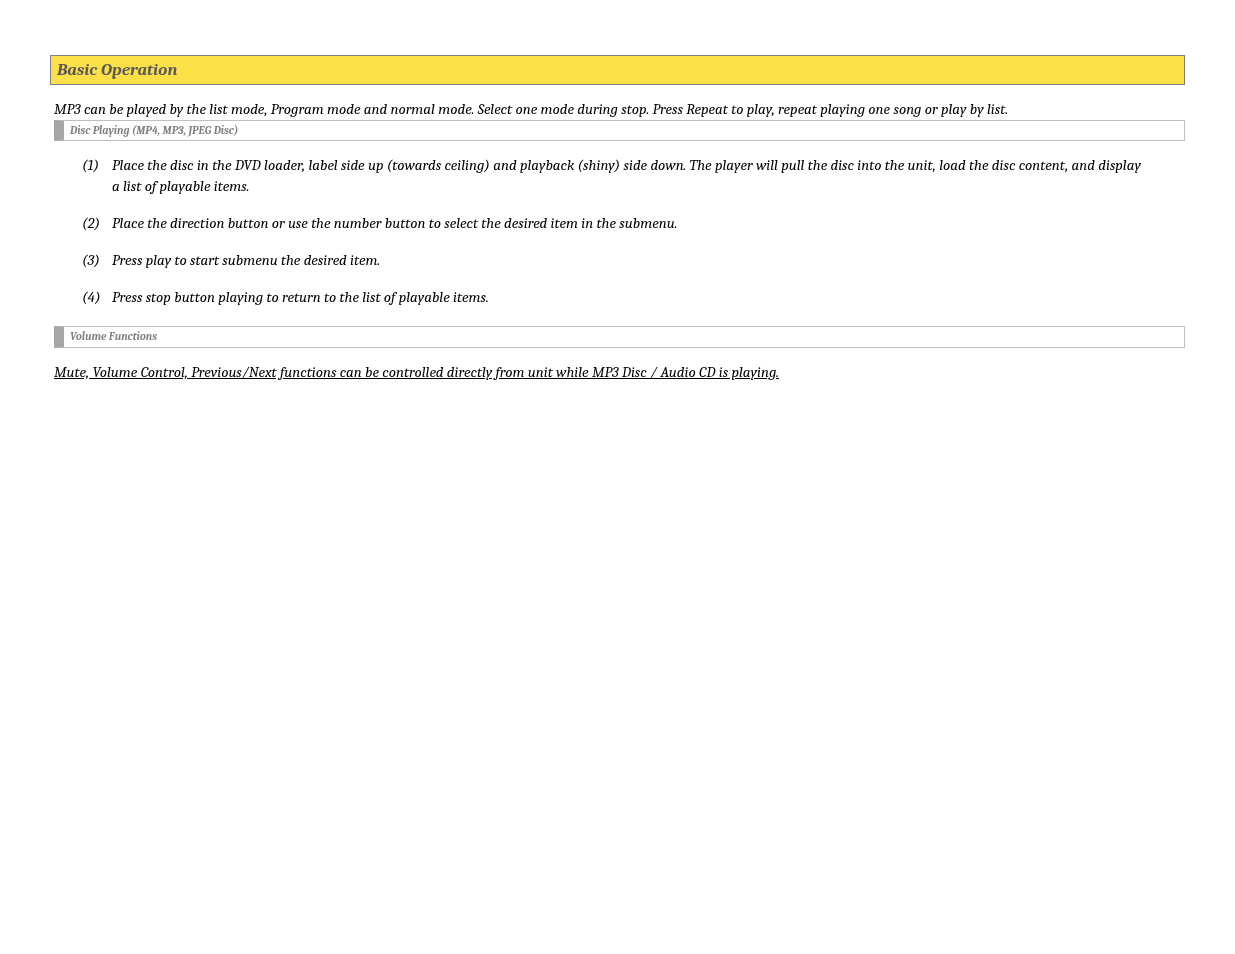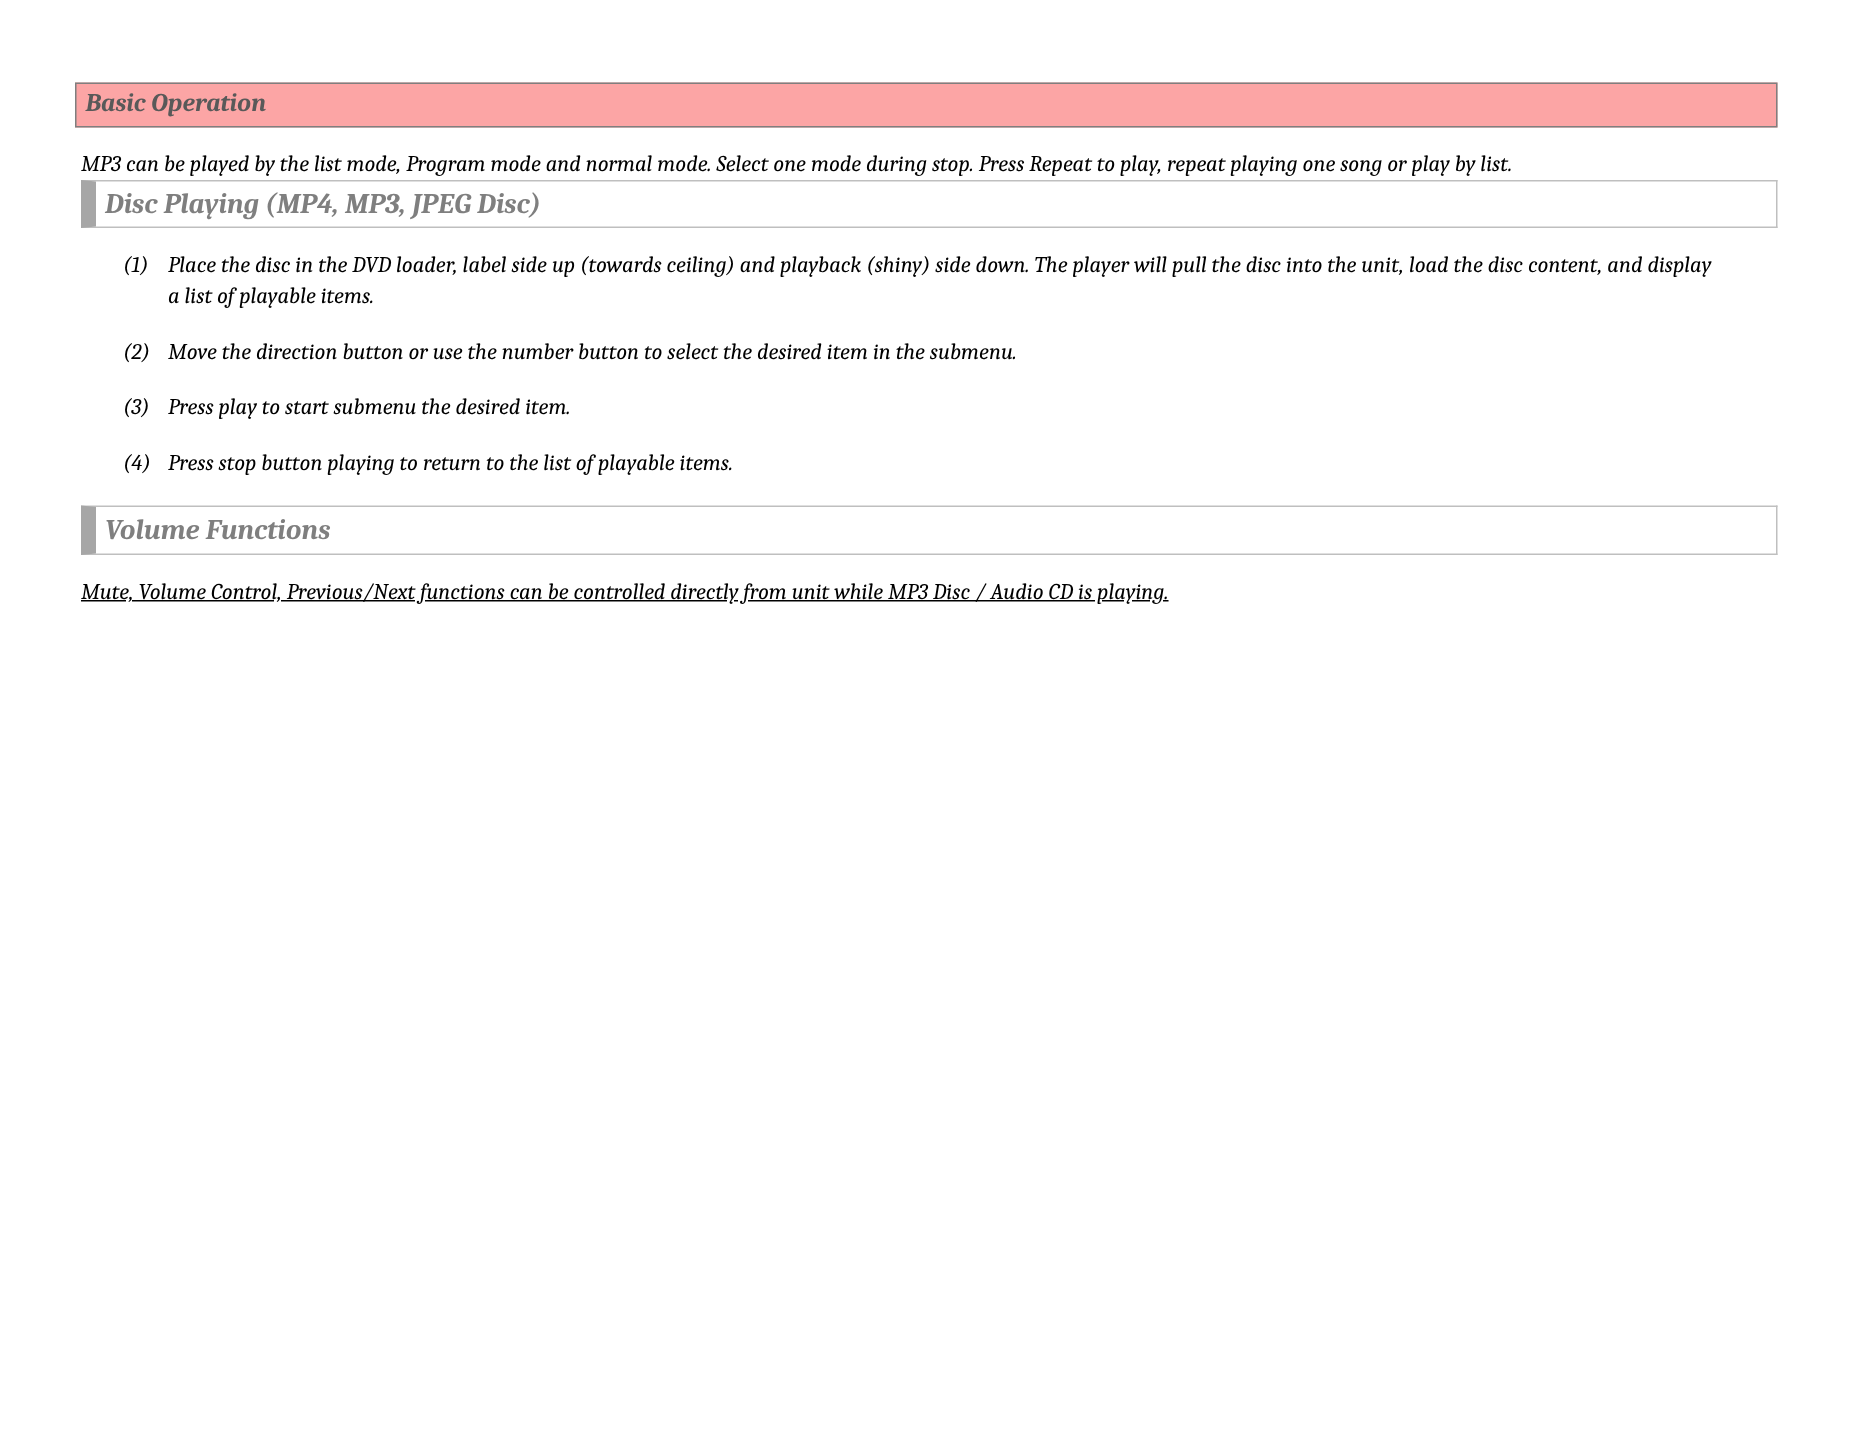--- a/index.html
+++ b/index.html
@@ -10,38 +10,38 @@
     body {
       font-family: Cambria, Georgia, serif;
       font-style: italic;
       background: #ffffff;
       padding: 55px 50px;
       color: #000000;
       font-size: 15px;
       line-height: 1.4;
     }
     .main-heading {
-      background: #fca5a5;
+      background: #fde047;
       border: 1px solid #7f7f7f;
       padding: 2px 6px;
       font-weight: bold;
       color: #595959;
       font-size: 17px;
       margin-bottom: 14px;
     }
     .intro-text {
       padding: 0 4px;
     }
     .sub-heading {
       border: 1px solid #bfbfbf;
       border-left: 10px solid #a6a6a6;
       padding: 2px 6px;
       font-weight: bold;
       color: #7f7f7f;
-      font-size: 19px;
+      font-size: 11px;
       margin-left: 4px;
       margin-bottom: 14px;
     }
     .list {
       padding: 0 4px 0 32px;
       margin-bottom: 18px;
     }
     .list-item {
       display: flex;
       margin-bottom: 16px;
@@ -70,21 +70,21 @@
 
 <div class="sub-heading">Disc Playing (MP4, MP3, JPEG Disc)</div>
 
 <div class="list">
   <div class="list-item">
     <div class="list-num">(1)</div>
     <div class="list-text">Place the disc in the DVD loader, label side up (towards ceiling) and playback (shiny) side down. The player will pull the disc into the unit, load the disc content, and display a list of playable items.</div>
   </div>
   <div class="list-item">
     <div class="list-num">(2)</div>
-    <div class="list-text">Move the direction button or use the number button to select the desired item in the submenu.</div>
+    <div class="list-text">Place the direction button or use the number button to select the desired item in the submenu.</div>
   </div>
   <div class="list-item">
     <div class="list-num">(3)</div>
     <div class="list-text">Press play to start submenu the desired item.</div>
   </div>
   <div class="list-item">
     <div class="list-num">(4)</div>
     <div class="list-text">Press stop button playing to return to the list of playable items.</div>
   </div>
 </div>

